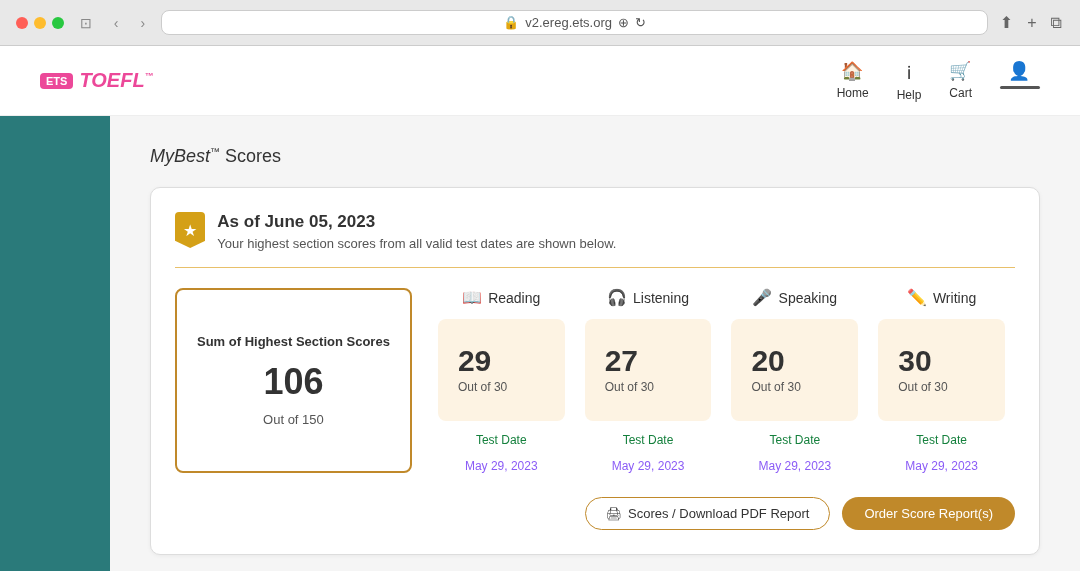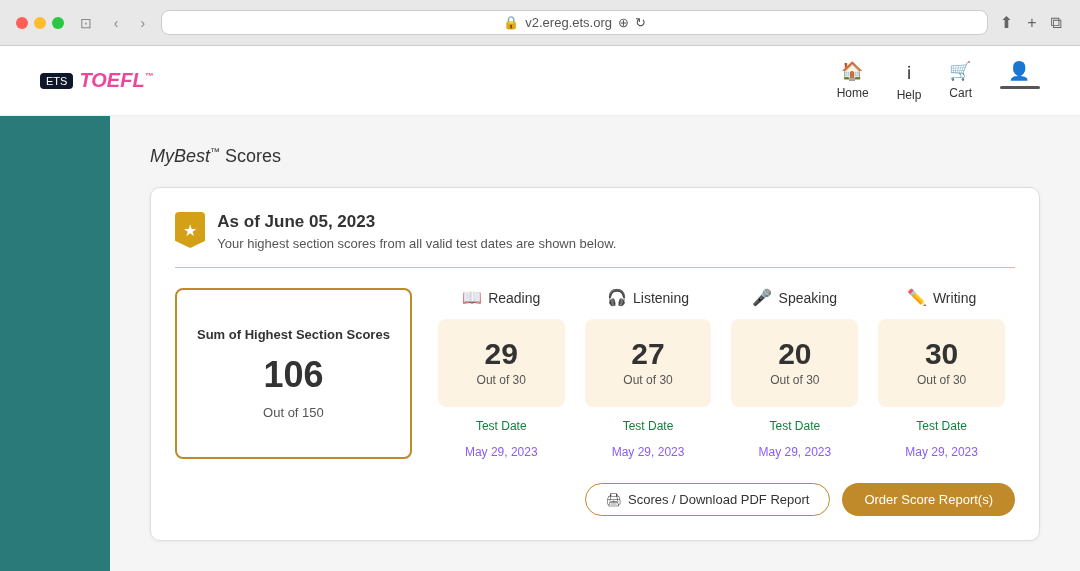--- a/index.html
+++ b/index.html
@@ -16,21 +16,21 @@
     .address-bar { flex: 1; background: white; border: 1px solid #ccc; border-radius: 8px; padding: 4px 12px; text-align: center; font-size: 13px; color: #555; display: flex; align-items: center; justify-content: center; gap: 6px; }
     .browser-actions { display: flex; gap: 10px; color: #888; font-size: 16px; }
     .browser-action-btn { background: none; border: none; cursor: pointer; color: #666; font-size: 16px; padding: 2px; }
 
     
     .page { display: flex; flex-direction: column; min-height: calc(571px - 44px); background: #f5f5f5; }
 
     
     .header { background: white; border-bottom: 1px solid #eee; padding: 0 40px; display: flex; align-items: center; justify-content: space-between; height: 70px; }
     .logo { display: flex; align-items: center; gap: 6px; }
-    .logo-badge { background: #0f172a; color: white; font-size: 11px; font-weight: normal; padding: 2px 6px; border-radius: 4px; }
+    .logo-badge { background: #ec4899; color: white; font-size: 11px; font-weight: bold; padding: 2px 6px; border-radius: 4px; }
     .logo-text { color: #ec4899; font-weight: bold; font-size: 20px; font-style: italic; }
     .nav-items { display: flex; gap: 28px; }
     .nav-item { display: flex; flex-direction: column; align-items: center; gap: 4px; cursor: pointer; color: #333; font-size: 12px; text-decoration: none; }
     .nav-icon { font-size: 18px; color: #333; }
     .nav-user { display: flex; flex-direction: column; align-items: center; gap: 4px; cursor: pointer; }
     .user-name-bar { background: #555; height: 3px; width: 40px; border-radius: 2px; }
 
     
     .main { display: flex; flex: 1; }
     .sidebar { background: #2a7a7a; width: 110px; min-height: 400px; }
@@ -54,21 +54,21 @@
     .sum-box { border: 2px solid #c0892a; border-radius: 8px; padding: 16px 20px; text-align: center; min-width: 130px; display: flex; flex-direction: column; justify-content: center; gap: 8px; }
     .sum-label { font-size: 13px; color: #333; font-weight: 600; line-height: 1.3; }
     .sum-score { font-size: 36px; font-weight: bold; color: #333; line-height: 1; margin-top: 6px; }
     .sum-out-of { font-size: 13px; color: #555; margin-top: 4px; }
 
     
     .sections { display: flex; gap: 0; flex: 1; }
     .section-col { flex: 1; display: flex; flex-direction: column; align-items: center; gap: 12px; padding: 0 10px; }
     .section-header { display: flex; align-items: center; gap: 6px; font-size: 14px; color: #333; font-weight: 500; }
     .section-icon { font-size: 16px; color: #c0892a; }
-    .score-box { background: #fdf3e3; border-radius: 8px; padding: 20px 20px; text-align: center; width: 100%; min-width: 100px; }
+    .score-box { background: #fdf3e3; border-radius: 8px; padding: 27px 20px; width: 100%; min-width: 100px; }
     .score-num { font-size: 30px; font-weight: bold; color: #333; line-height: 1; }
     .score-out-of { font-size: 12px; color: #555; margin-top: 4px; }
     .test-date-label { font-size: 12px; color: #15803d; text-align: left; }
     .test-date-val { font-size: 12px; color: #8b5cf6; text-align: center; }
 
     
     .actions { display: flex; justify-content: flex-end; gap: 12px; margin-top: 24px; }
     .btn-outline { background: white; border: 1.5px solid #c0892a; color: #333; border-radius: 20px; padding: 8px 20px; font-size: 13px; cursor: pointer; display: flex; align-items: center; gap: 6px; }
     .btn-solid { background: #c0892a; border: none; color: white; border-radius: 20px; padding: 9px 22px; font-size: 13px; cursor: pointer; font-weight: 500; }
 

